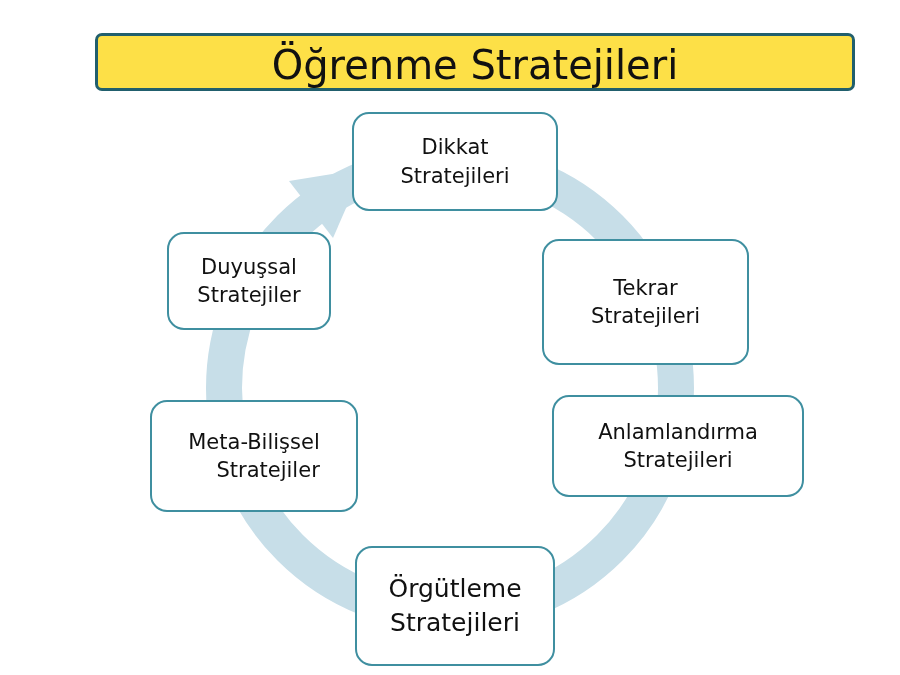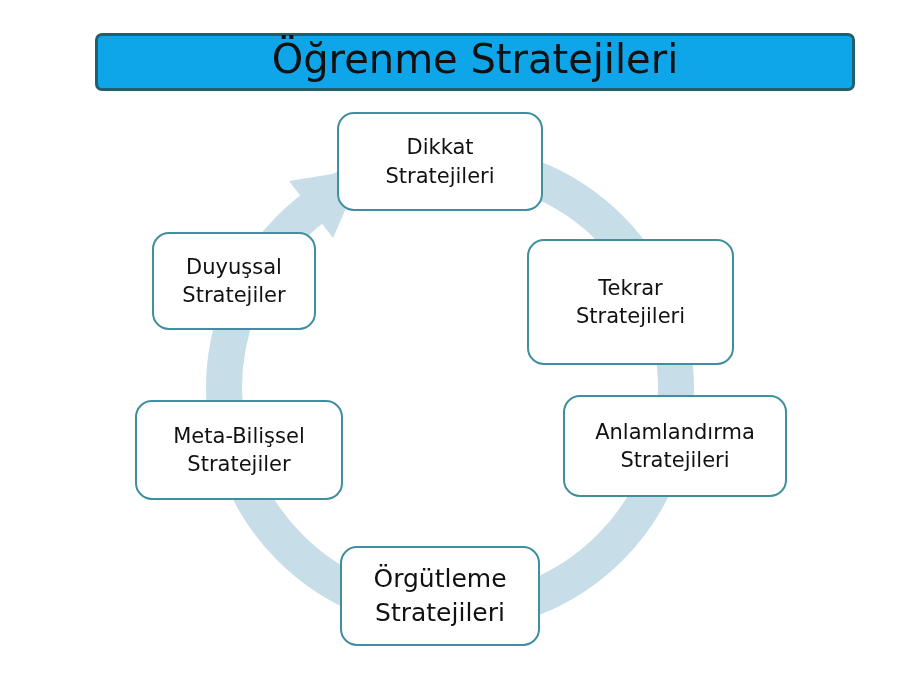--- a/index.html
+++ b/index.html
@@ -15,25 +15,25 @@
       height: 675px;
       background: #ffffff;
       overflow: hidden;
     }
     .title-box {
       position: absolute;
       left: 95px;
       top: 33px;
       width: 760px;
       height: 58px;
-      background: #0ea5e9;
+      background: #fde047;
       border: 3px solid #215f6d;
       border-radius: 7px;
       display: flex;
-      align-items: flex-start;
+      align-items: flex-end;
       justify-content: center;
       font-size: 40px;
       color: #111111;
       z-index: 3;
     }
     .ring-svg {
       position: absolute;
       left: 0;
       top: 0;
       width: 900px;
@@ -48,26 +48,27 @@
       display: flex;
       align-items: center;
       justify-content: center;
       text-align: center;
       font-size: 21px;
       line-height: 1.35;
       color: #111111;
       white-space: pre-line;
       z-index: 2;
       padding: 4px;
+      margin-left: 15px;
     }
     .node-dikkat       { left: 337px; top: 112px; width: 206px; height: 99px;  }
     .node-tekrar       { left: 527px; top: 239px; width: 207px; height: 126px; }
-    .node-anlamlandirma{ left: 563px; top: 395px; width: 224px; height: 102px; }
-    .node-orgutleme    { left: 340px; top: 546px; width: 200px; height: 100px; font-size: 25px; }
-    .node-metabilissel { left: 135px; top: 400px; width: 208px; height: 100px; }
+    .node-anlamlandirma{ left: 537px; top: 395px; width: 252px; height: 102px; }
+    .node-orgutleme    { left: 340px; top: 546px; width: 200px; height: 120px; font-size: 25px; }
+    .node-metabilissel { left: 135px; top: 400px; width: 208px; height: 112px; text-align: right; }
     .node-duyussal     { left: 152px; top: 232px; width: 164px; height: 98px;  }
   </style>
 </head>
 <body>
 
 <div class="canvas">
 
   <svg class="ring-svg" viewBox="0 0 900 675" aria-hidden="true">
     <circle cx="450" cy="388" r="226" fill="none" stroke-width="36" stroke="#c7dee8"></circle>
     <polygon points="289,181 333,238 363,169" fill="#c7dee8"></polygon>

